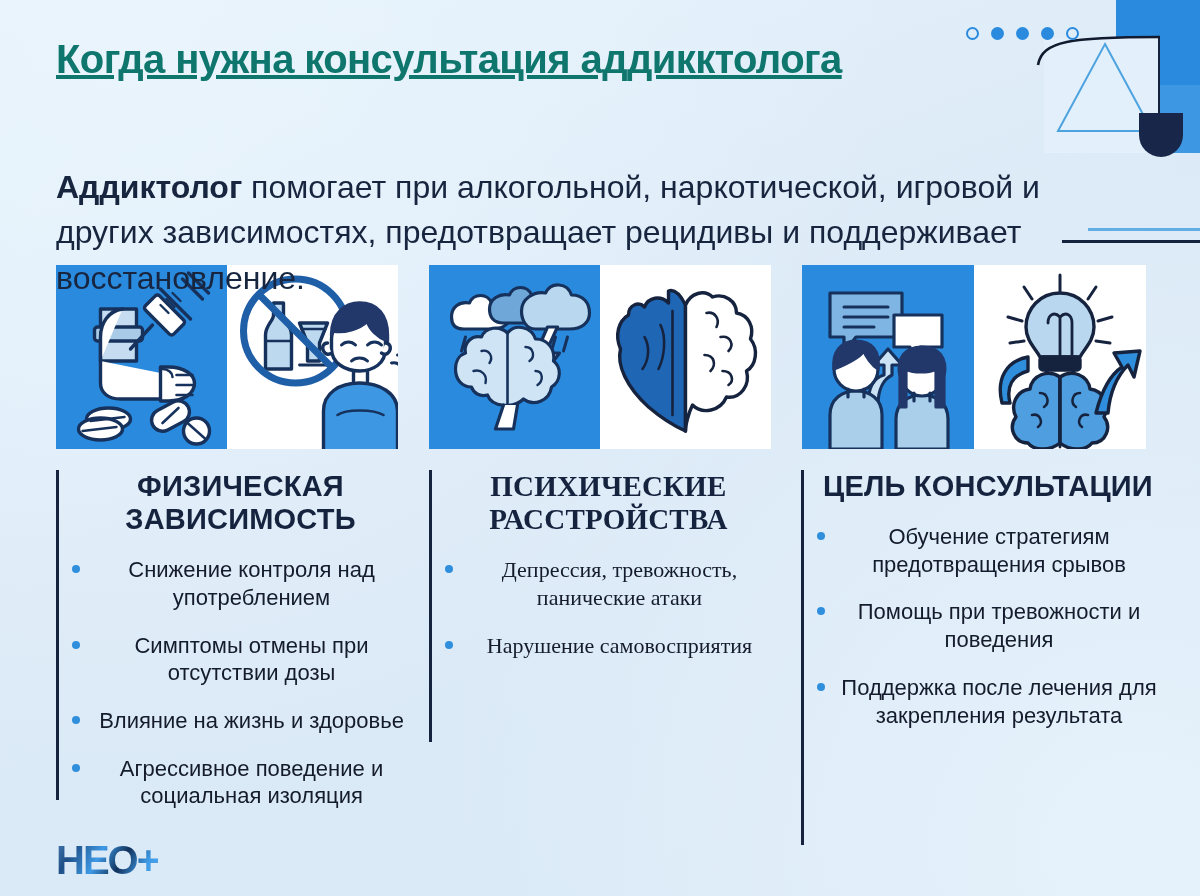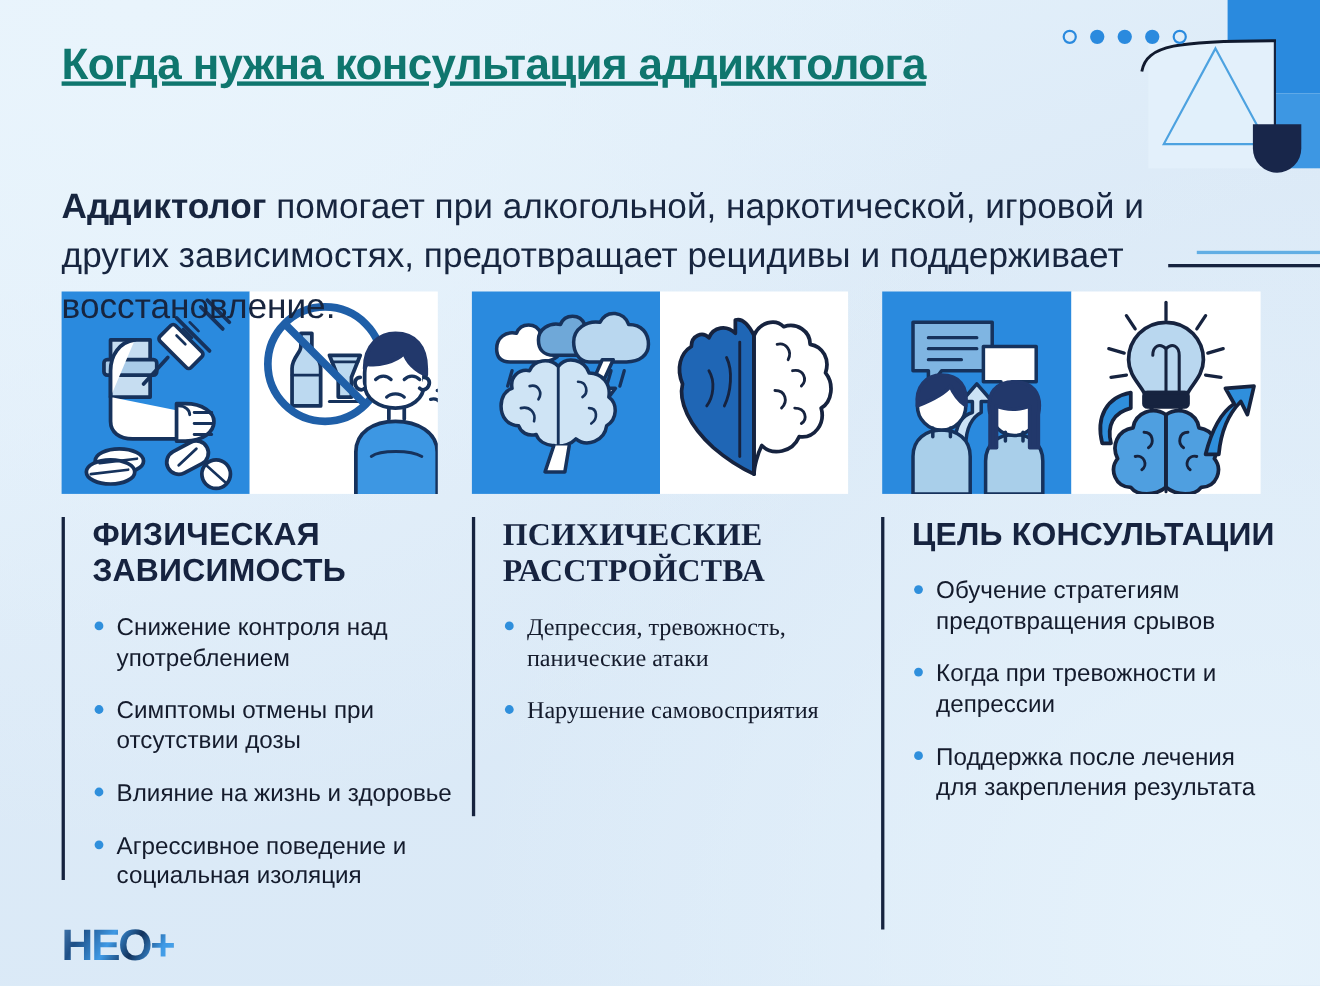--- a/index.html
+++ b/index.html
@@ -76,21 +76,21 @@
   .group{ position:absolute; top:0; height:184px; display:flex; }
   .g1{ left:0;   width:342px; }
   .g2{ left:373px; width:342px; }
   .g3{ left:746px; width:344px; }
   .cellA,.cellB{ height:184px; }
   .cellA{ width:50%; background:#2a8ade; }
   .cellB{ width:50%; background:#ffffff; }
   .cellA svg, .cellB svg{ width:100%; height:100%; display:block; }
 
   
-  .col{ position:absolute; top:470px; padding-left:28px; }
+  .col{ position:absolute; top:470px; padding-left:14px;text-align:center; }
   .col::before{
     content:""; position:absolute; left:0; top:0; width:2.5px;
     background:#16233f;
   }
   .c1{ left:56px;  width:355px; }
   .c1::before{ height:330px; }
   .c2{ left:429px; width:345px;font-family:Liberation Serif, serif; }
   .c2::before{ height:272px; }
   .c3{ left:801px; width:360px; }
   .c3::before{ height:375px; }
@@ -332,18 +332,18 @@
   <ul>
     <li>Депрессия, тревожность, панические атаки</li>
     <li>Нарушение самовосприятия</li>
   </ul>
 </div>
 
 <div class="col c3">
   <h2>ЦЕЛЬ КОНСУЛЬТАЦИИ</h2>
   <ul>
     <li>Обучение стратегиям предотвращения срывов</li>
-    <li>Когда при тревожности и депрессии</li>
+    <li>Помощь при тревожности и поведения</li>
     <li>Поддержка после лечения для закрепления результата</li>
   </ul>
 </div>
 
 <div class="logo">НЕО+</div>
 
 </body></html>

